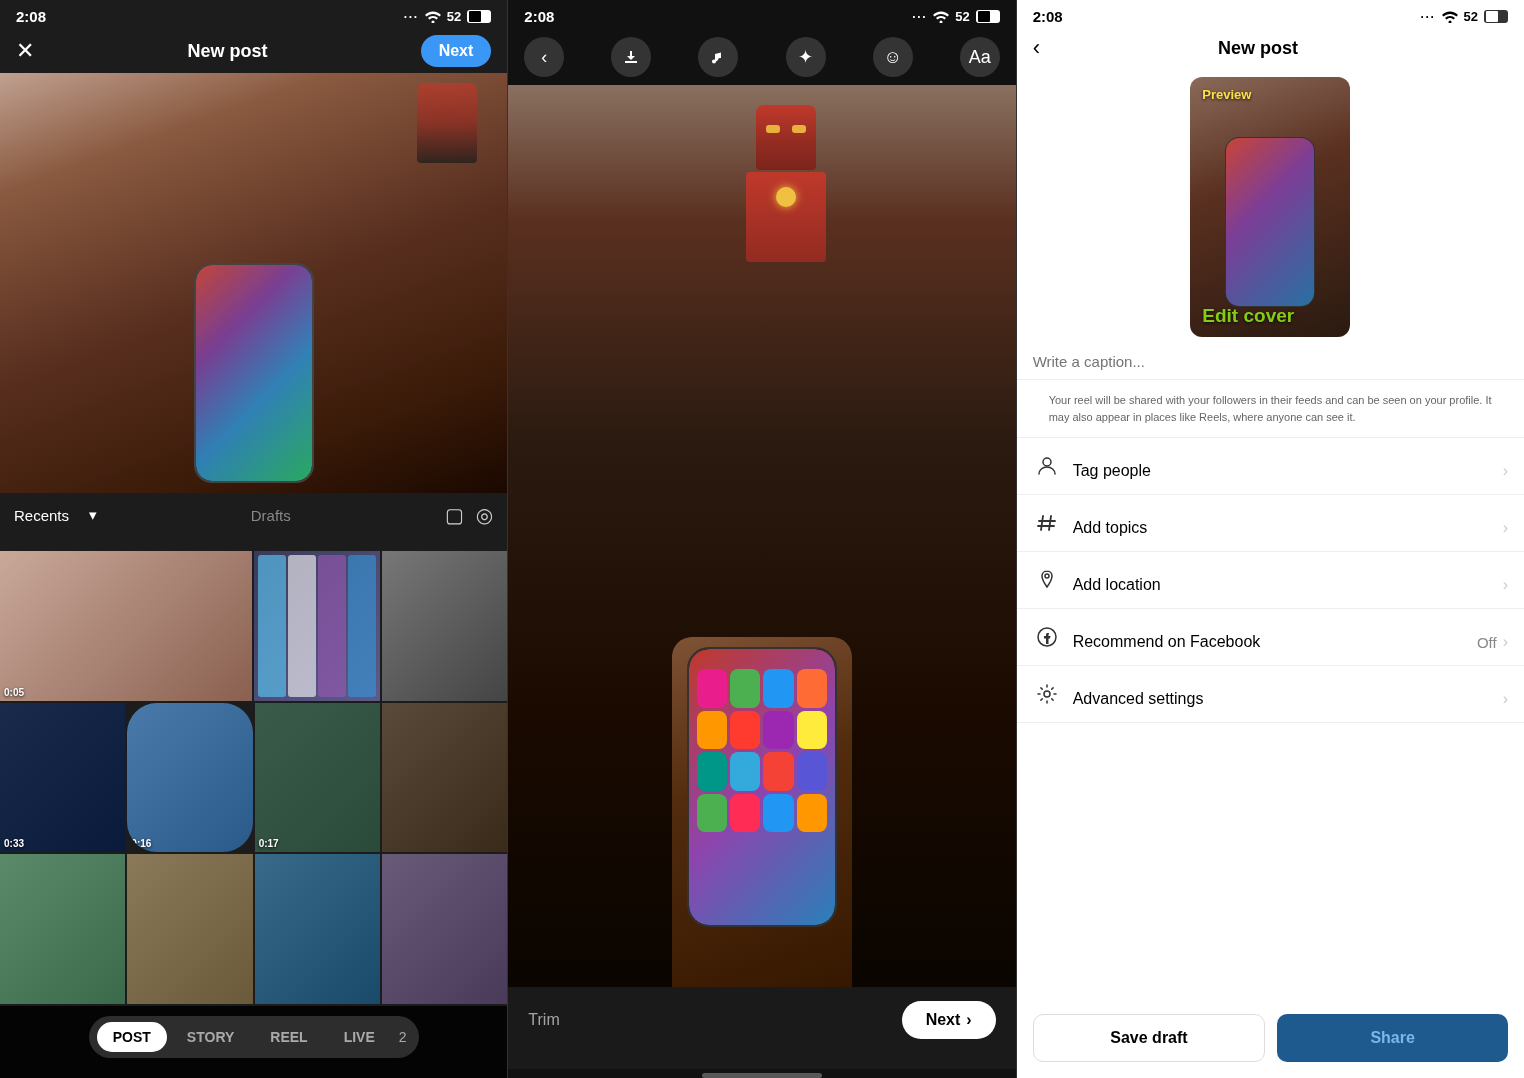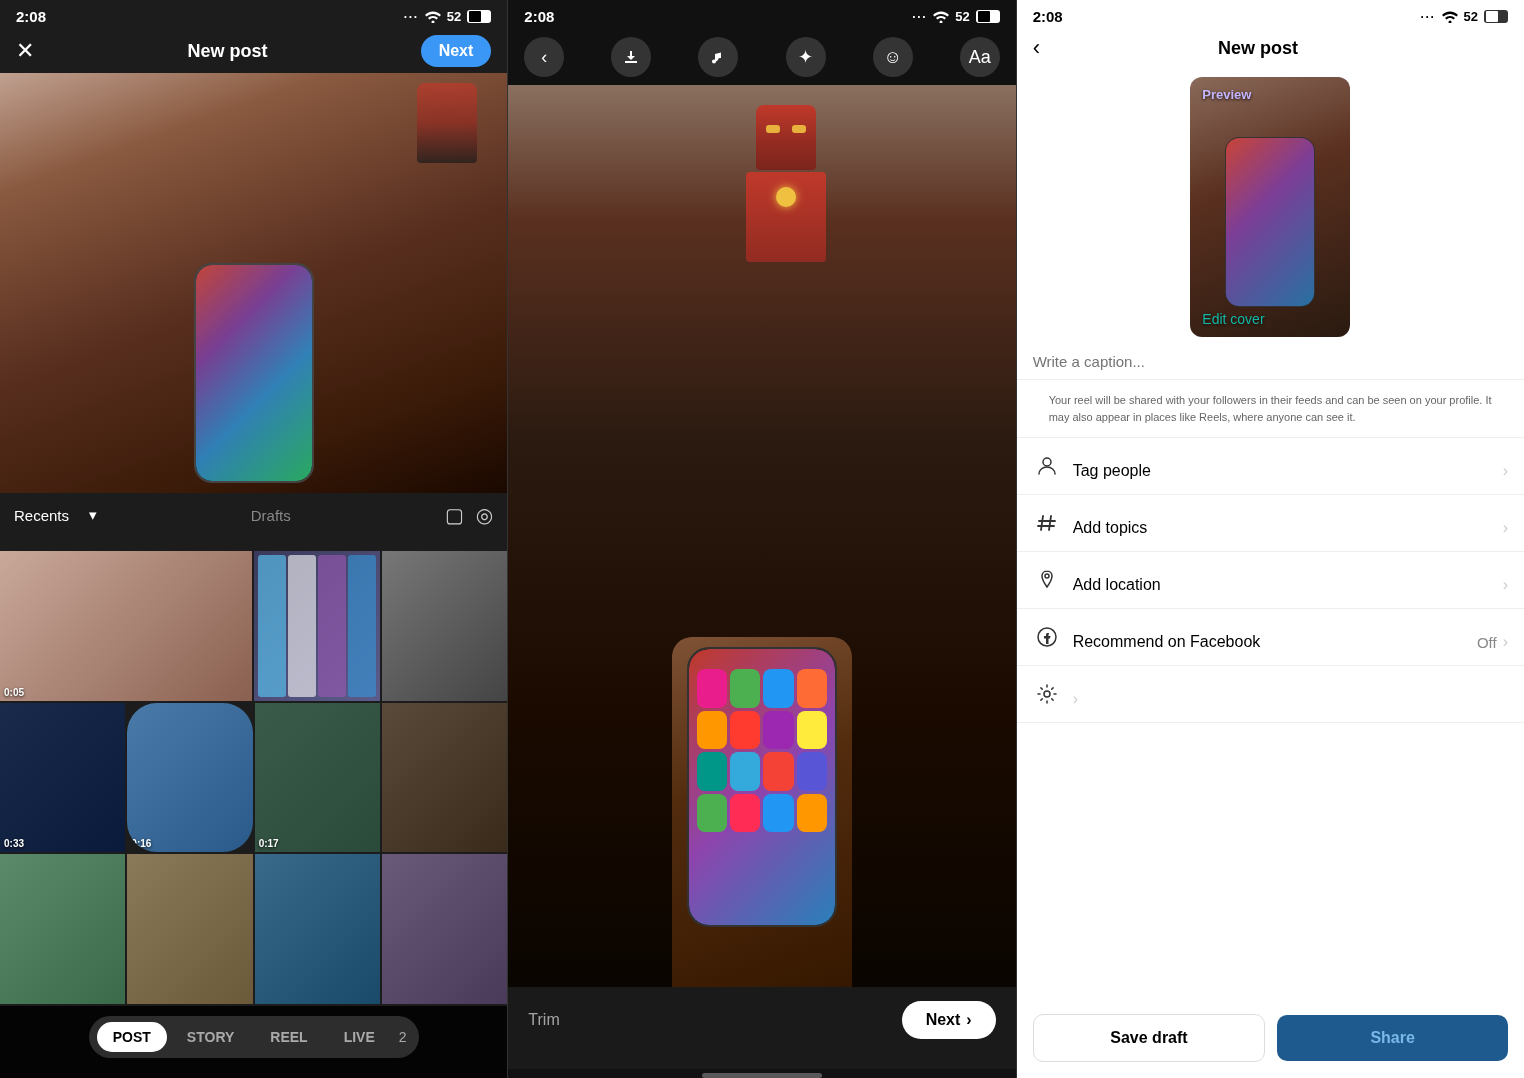--- a/index.html
+++ b/index.html
@@ -396,30 +396,30 @@
       width: 100%;
       height: 100%;
       background: linear-gradient(160deg, #8a6a5a 0%, #5a3020 40%, #2a1a10 100%);
     }
     .cover-label-preview {
       position: absolute;
       top: 10px;
       left: 12px;
       font-size: 13px;
       font-weight: 600;
-      color: #c4b5fd;
+      color: #fde047;
       text-shadow: 0 1px 3px rgba(0,0,0,0.8);
     }
     .cover-label-edit {
       position: absolute;
       bottom: 10px;
       left: 12px;
-      font-size: 14px;
-      font-weight: 400;
-      color: #14b8a6;
+      font-size: 19px;
+      font-weight: 700;
+      color: #84cc16;
       text-shadow: 0 1px 3px rgba(0,0,0,0.8);
     }
 
     
     .caption-area {
       padding: 12px 16px 8px;
       border-bottom: 1px solid #eee;
     }
     .caption-input {
       font-size: 15px;
@@ -471,21 +471,20 @@
       color: #ccc;
       font-size: 16px;
     }
 
     
     .action-btns {
       display: flex;
       gap: 12px;
       padding: 16px;
       margin-top: auto;
-      align-items: center;
     }
     .save-draft-btn {
       flex: 1;
       padding: 14px;
       background: #fff;
       border: 1.5px solid #ddd;
       border-radius: 10px;
       font-size: 16px;
       font-weight: 600;
       cursor: pointer;
@@ -824,20 +823,21 @@
     <span class="chevron">›</span>
   </div>
 
   <div class="settings-row">
     <div class="settings-row-icon">
       <svg width="22" height="22" viewBox="0 0 22 22" fill="none">
         <circle cx="11" cy="11" r="3" stroke="#333" stroke-width="1.5"></circle>
         <path d="M11 2v2M11 18v2M2 11h2M18 11h2M4.9 4.9l1.4 1.4M15.7 15.7l1.4 1.4M4.9 17.1l1.4-1.4M15.7 6.3l1.4-1.4" stroke="#333" stroke-width="1.5" stroke-linecap="round"></path>
       </svg>
     </div>
+    <span class="settings-row-label">Advanced settings</span>
     <span class="chevron">›</span>
   </div>
 
   <div class="action-btns">
     <button class="save-draft-btn">Save draft</button>
     <button class="share-btn">Share</button>
   </div>
 </div>
 
 </body></html>

